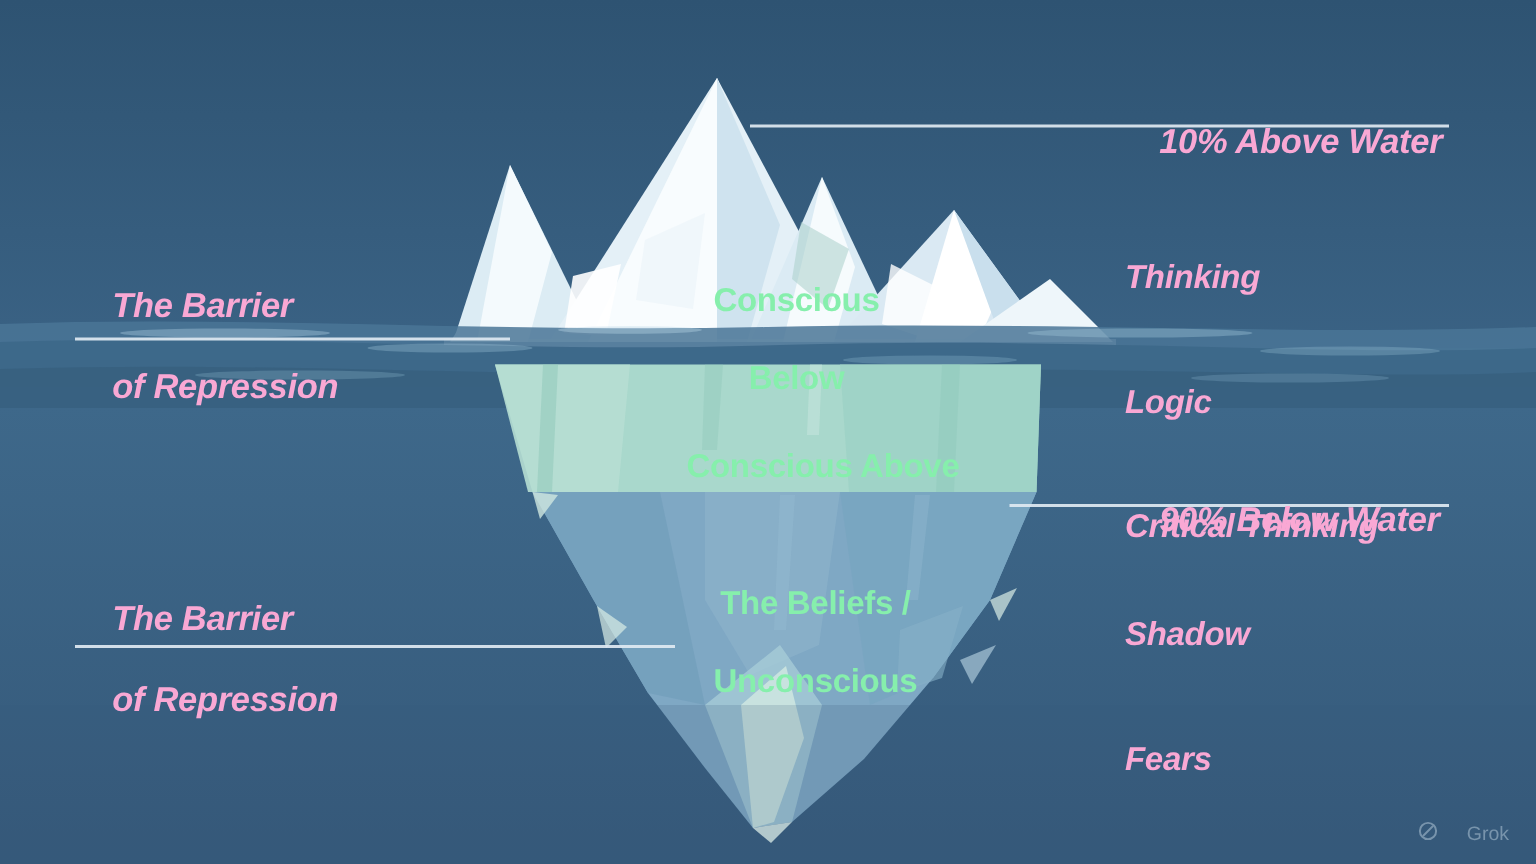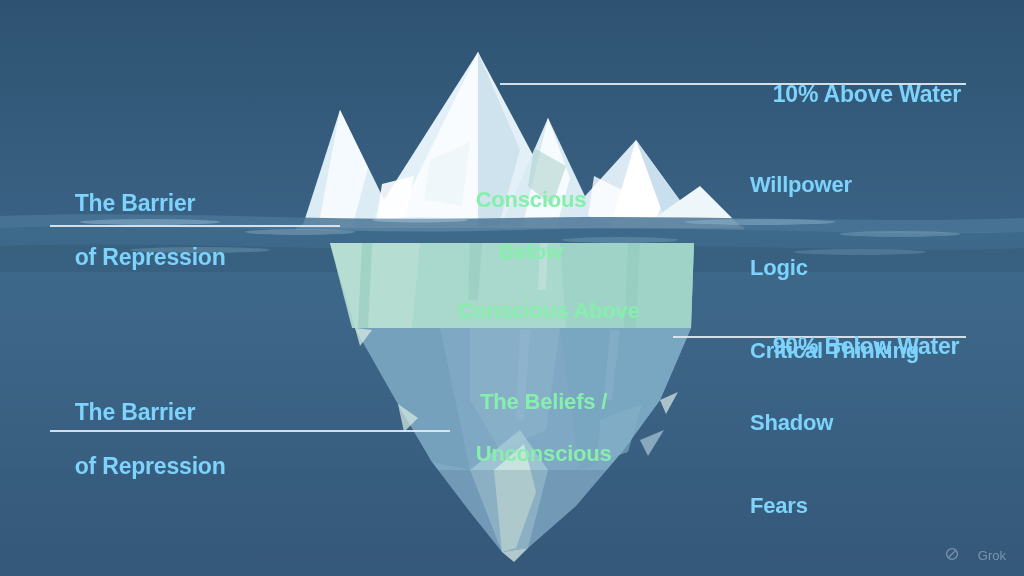--- a/index.html
+++ b/index.html
@@ -25,21 +25,21 @@
     width: 1024px;
     height: 576px;
   }
   .lbl {
     position: absolute;
     font-weight: bold;
     line-height: 1.18;
     white-space: pre;
     letter-spacing: -0.2px;
   }
-  .lbl-light { color: #7dd3fc; }
+  .lbl-light { color: #f9a8d4; font-style: italic; }
   .lbl-dark  { color: #86efac; margin-left: 28px; }
 
   
   #hdr-above {
     left: 748px; top: 54px;
     font-size: 23px;
   }
   #hdr-below {
     left: 748px; top: 306px;
     font-size: 23px;
@@ -244,21 +244,21 @@
   <div class="lbl lbl-dark" id="iceberg-deep-label">
     <span>The Beliefs /</span><br>
     <span>Unconscious</span>
   </div>
 
   <div class="lbl lbl-light" id="hdr-above">
     <span>10% Above Water</span>
   </div>
 
   <div class="lbl lbl-light" id="list-above">
-    <span class="list-row">Willpower</span>
+    <span class="list-row">Thinking</span>
     <span class="list-row">Logic</span>
     <span class="list-row">Critical Thinking</span>
   </div>
 
   <div class="lbl lbl-light" id="hdr-below">
     <span>90% Below Water</span>
   </div>
 
   <div class="lbl lbl-light" id="list-below">
     <span class="list-row">Shadow</span>

